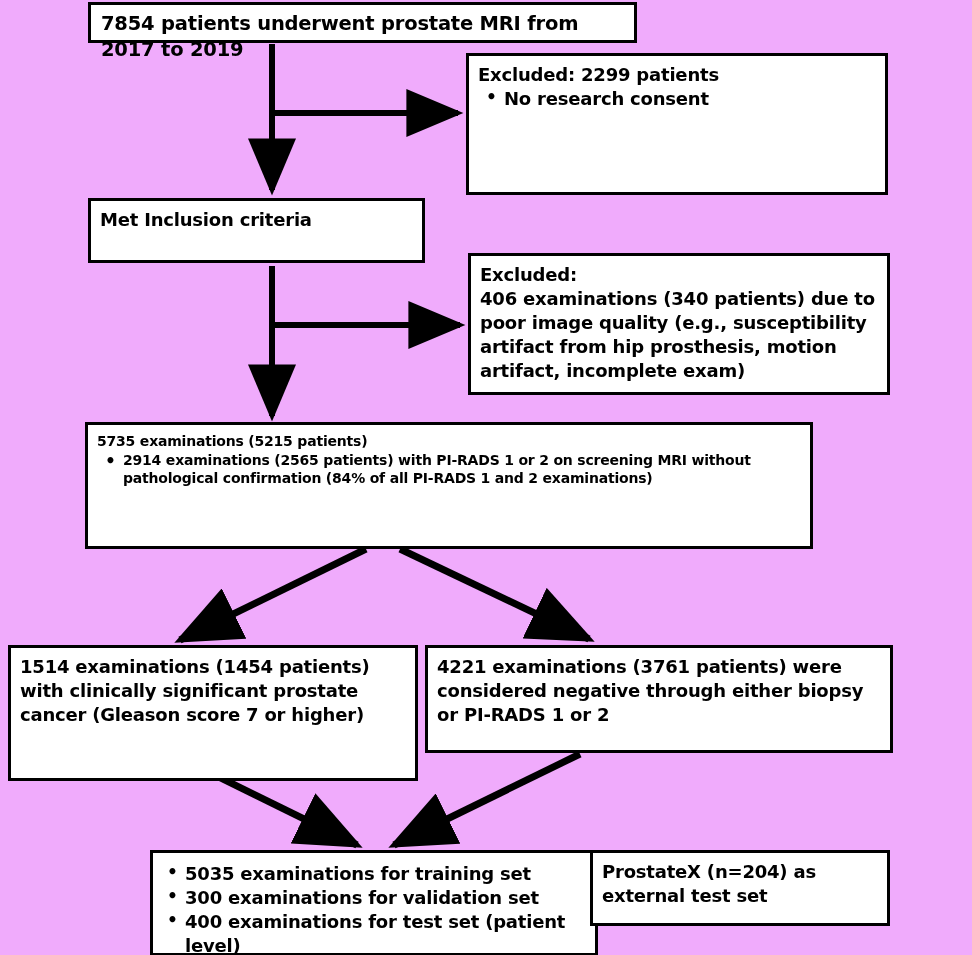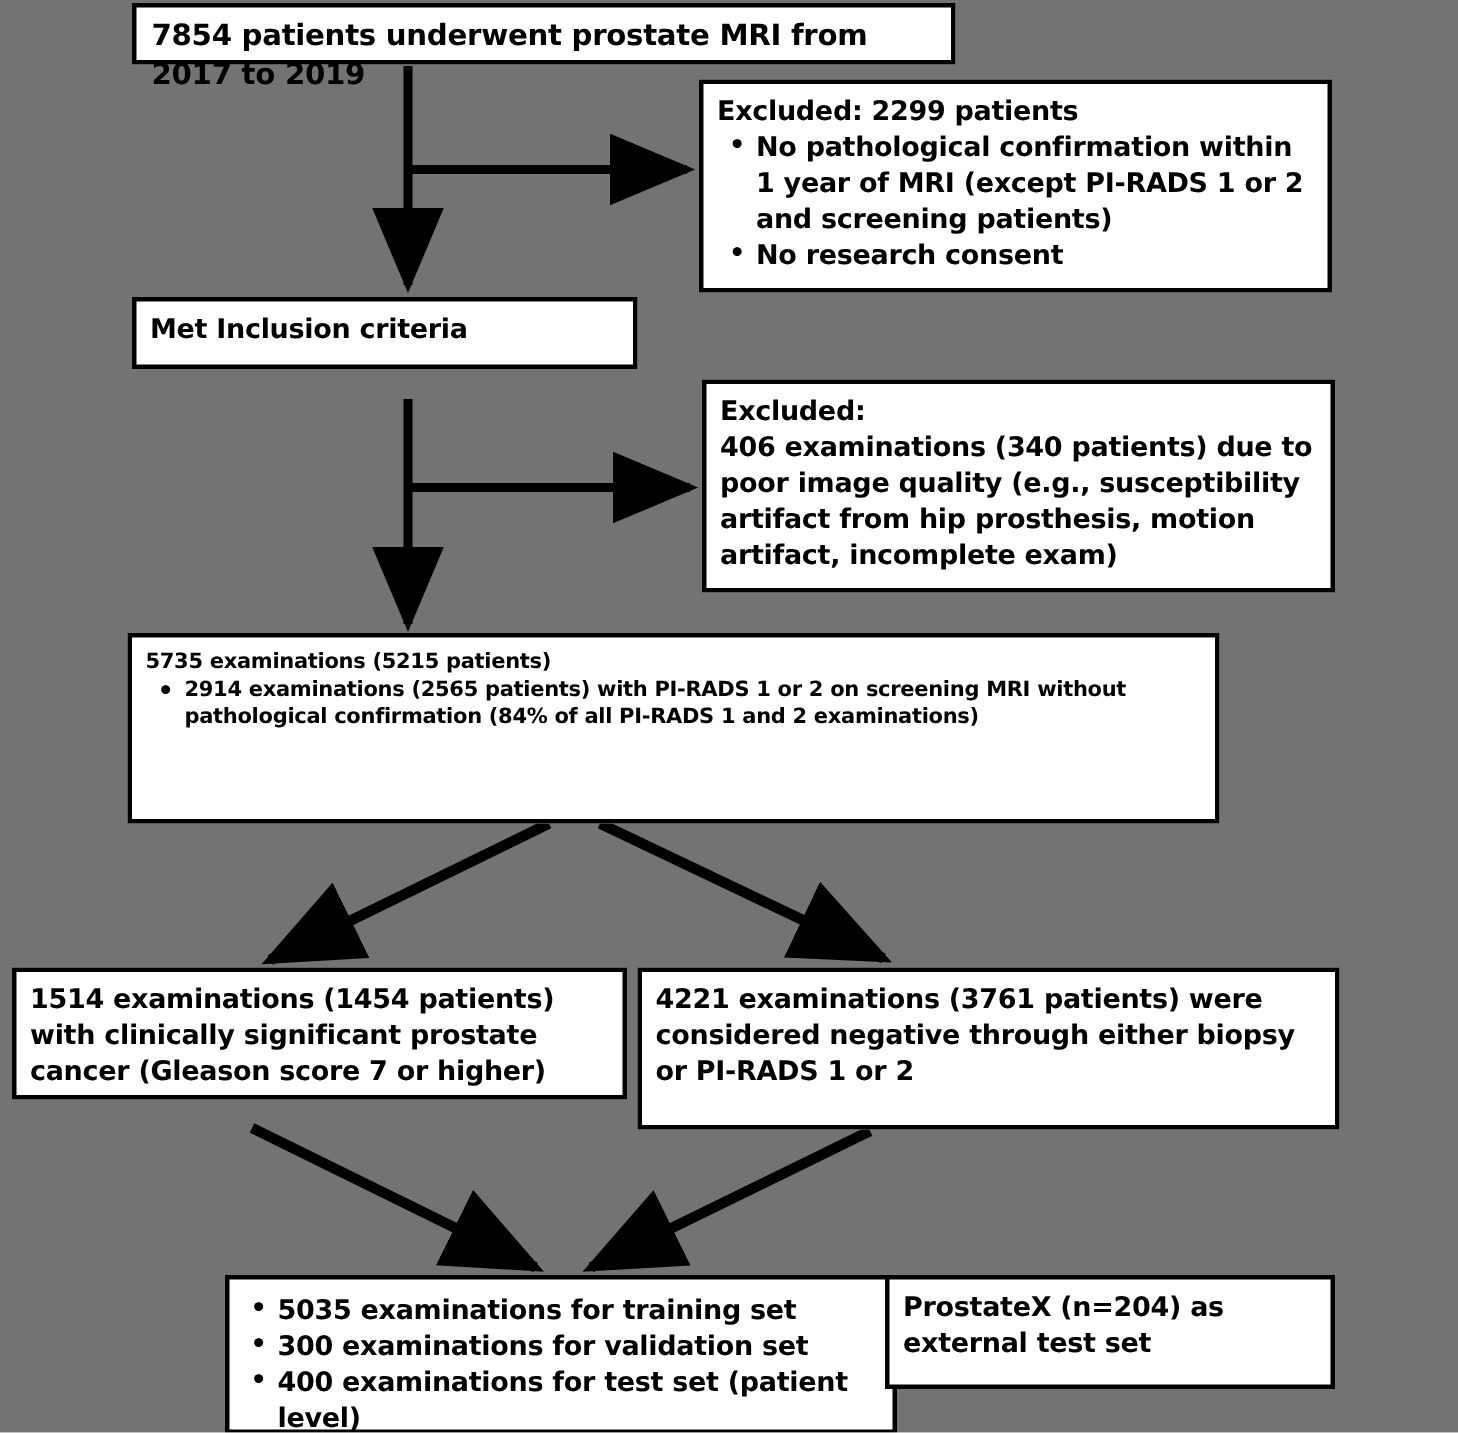--- a/index.html
+++ b/index.html
@@ -4,21 +4,21 @@
 <style>
   html, body {
     margin: 0;
     padding: 0;
     background: #ffffff;
   }
   #canvas {
     position: relative;
     width: 972px;
     height: 955px;
-    background: #737373;
+    background: #f0abfc;
     overflow: hidden;
     font-family: "DejaVu Sans", "Liberation Sans", sans-serif;
   }
   .box {
     position: absolute;
     box-sizing: border-box;
     background: #ffffff;
     border: 3px solid #000000;
     color: #000000;
     font-weight: bold;
@@ -57,24 +57,24 @@
     top: 0;
     width: 972px;
     height: 955px;
     pointer-events: none;
   }
 
   
   #box-top      { left: 88px;  top: 2px;   width: 549px; height: 41px;  font-size: 19.5px; }
   #box-top .inner { padding: 6px 10px; }
   #box-excl-1   { left: 466px; top: 53px;  width: 422px; height: 142px; font-size: 18px; }
-  #box-inclusion{ left: 88px;  top: 198px; width: 337px; height: 48px;  font-size: 18px; }
+  #box-inclusion{ left: 88px;  top: 198px; width: 337px; height: 65px;  font-size: 18px; }
   #box-excl-2   { left: 468px; top: 253px; width: 422px; height: 142px; font-size: 18px; }
   #box-eligible { left: 85px;  top: 422px; width: 728px; height: 127px; font-size: 14px; }
-  #box-positive { left: 8px;   top: 645px; width: 410px; height: 88px; font-size: 18px; }
+  #box-positive { left: 8px;   top: 645px; width: 410px; height: 136px; font-size: 18px; }
   #box-negative { left: 425px; top: 645px; width: 468px; height: 108px; font-size: 18px; }
   #box-splits   { left: 150px; top: 850px; width: 448px; height: 106px; font-size: 18px; }
   #box-splits .inner { padding: 9px 6px 6px 6px; }
   #box-external { left: 590px; top: 850px; width: 300px; height: 76px;  font-size: 18px; }
 </style>
 </head>
 <body>
 
 <div id="canvas">
 
@@ -105,21 +105,20 @@
   <div class="box" id="box-top">
     <div class="inner">
       <div class="line">7854 patients underwent prostate MRI from 2017 to 2019</div>
     </div>
   </div>
 
   <div class="box" id="box-excl-1">
     <div class="inner">
       <div class="line">Excluded: 2299 patients</div>
       <ul class="bullets">
-        <li>No pathological confirmation within 1 year of MRI (except PI-RADS 1 or 2 and screening patients)</li>
         <li>No research consent</li>
       </ul>
     </div>
   </div>
 
   <div class="box" id="box-inclusion">
     <div class="inner">
       <div class="line">Met Inclusion criteria</div>
     </div>
   </div>

